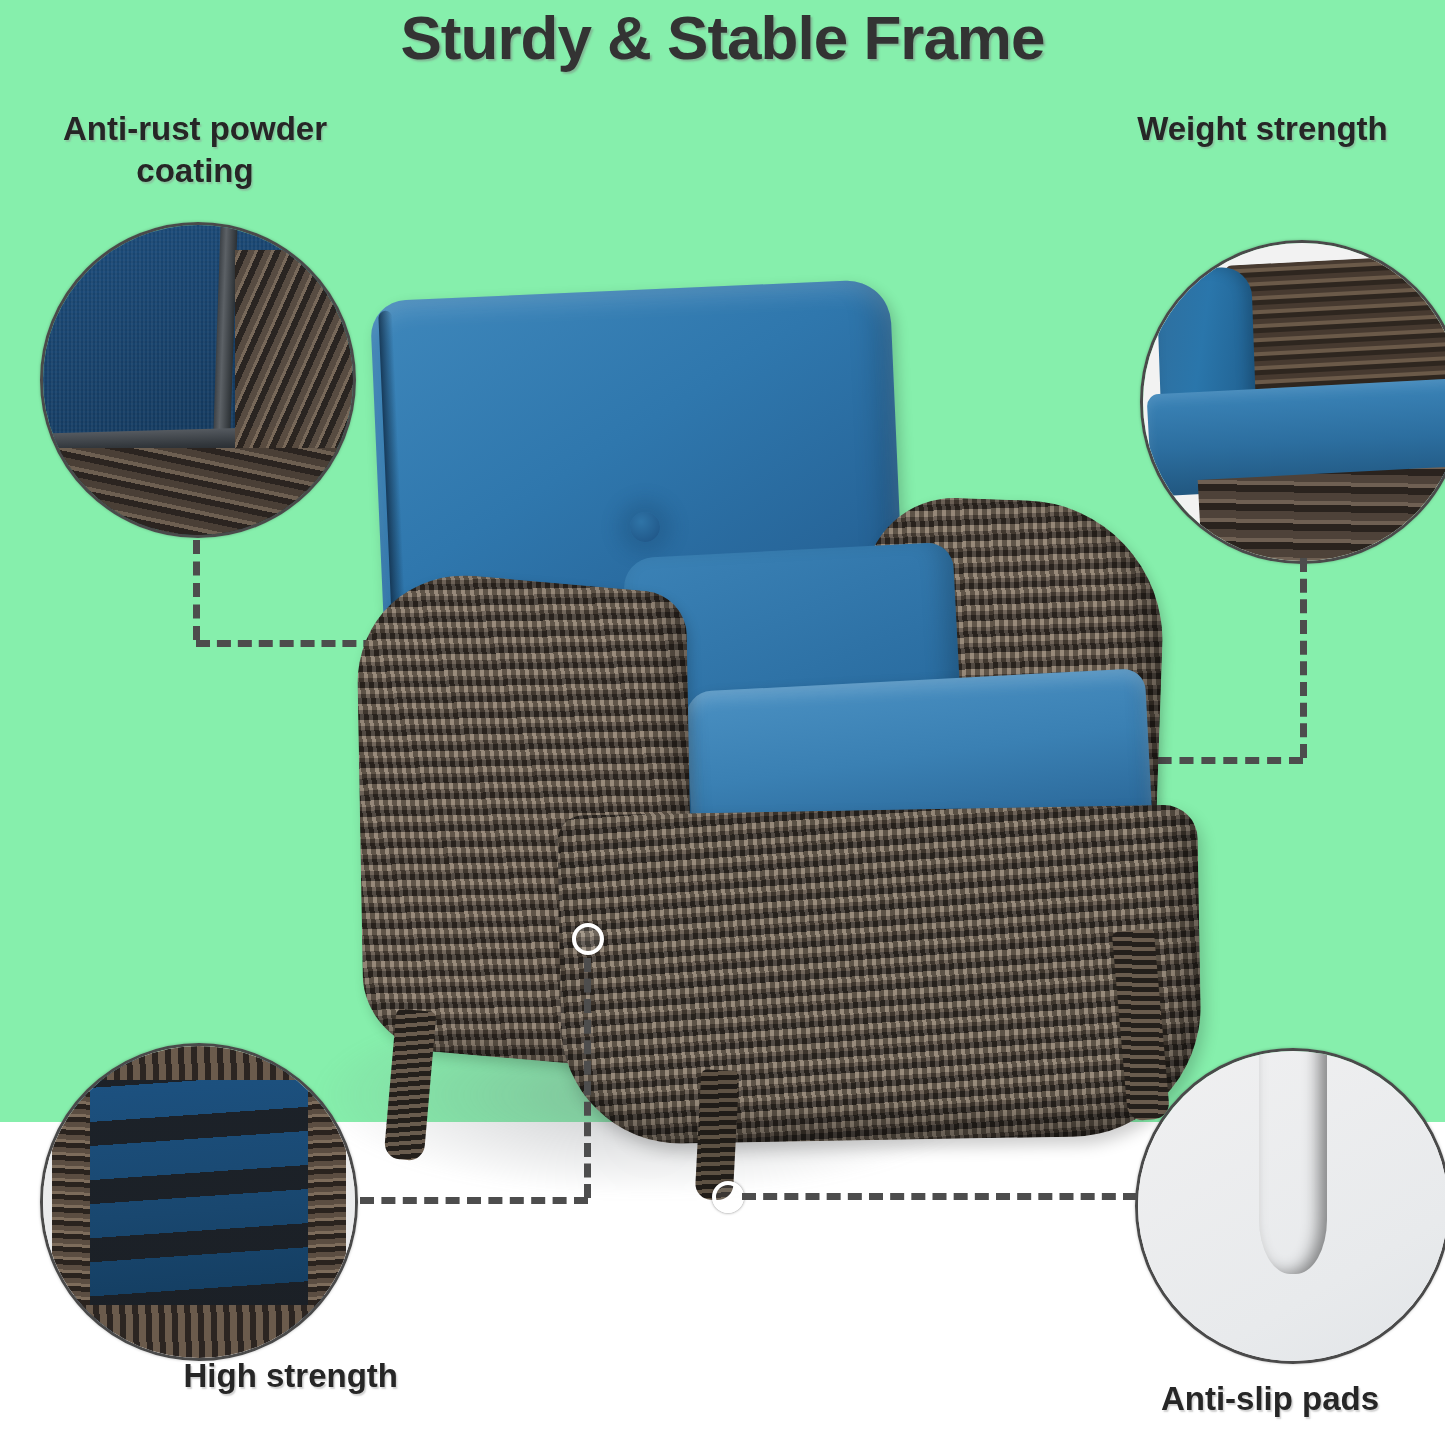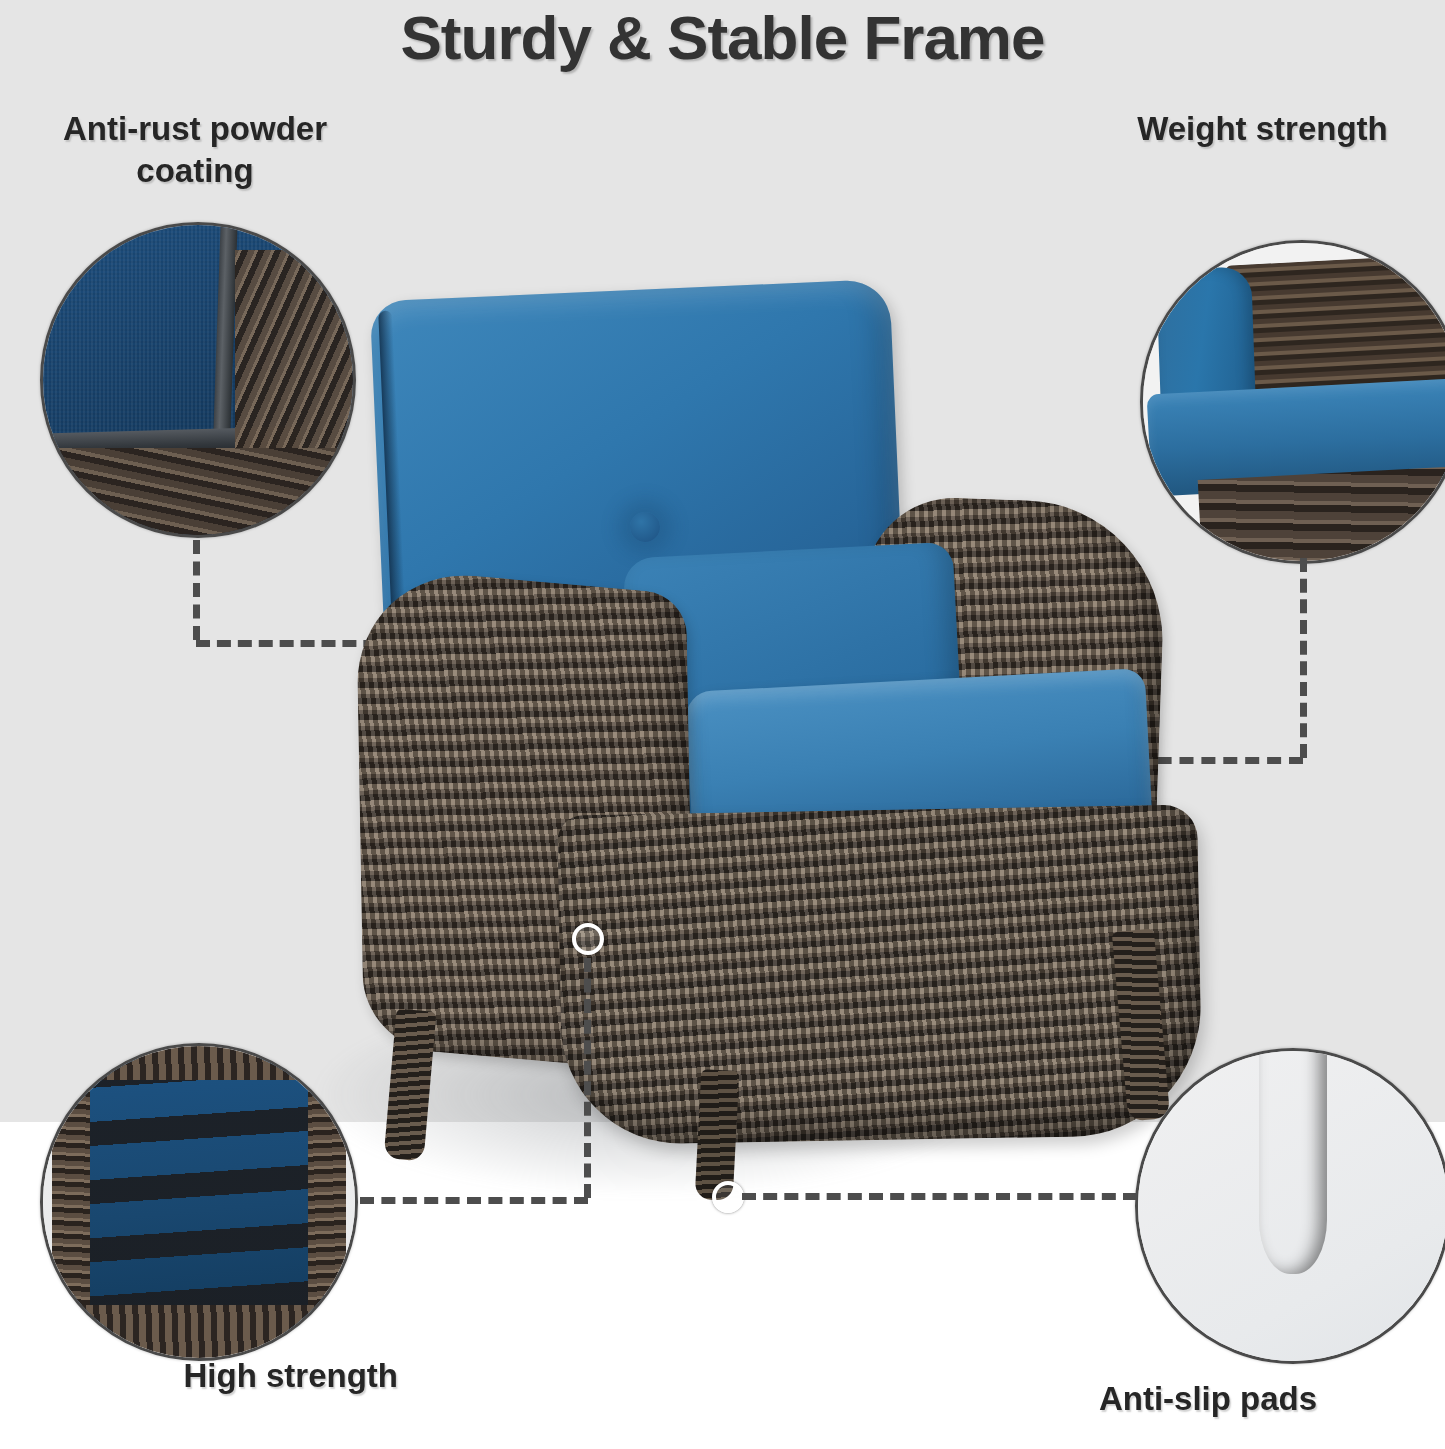--- a/index.html
+++ b/index.html
@@ -1,34 +1,34 @@
 <!DOCTYPE html>
 <html><head>
 <meta charset="utf-8">
 <style>
   html,body{margin:0;padding:0;}
   body{width:1445px;height:1449px;background:#fff;font-family:"Liberation Sans",sans-serif;overflow:hidden;}
-  #stage{position:relative;width:1445px;height:1122px;background:#e5e5e5;}
+  #stage{position:relative;width:1445px;height:1122px;background:#86efac;}
 
   .title{
     position:absolute;left:0;top:2px;width:1445px;text-align:center;
     font-size:62px;font-weight:bold;color:#333;letter-spacing:-1px;
     text-shadow:2px 2px 2px rgba(120,120,120,.45);
     font-stretch:condensed;
   }
 
   .callout-label{
     position:absolute;font-size:33px;font-weight:bold;color:#262626;
     line-height:1.28;text-align:center;
     text-shadow:1.5px 1.5px 1.5px rgba(140,140,140,.4);
   }
   #lbl-tl{left:10px;top:108px;width:370px;text-align:center;}
   #lbl-tr{left:1080px;top:108px;width:365px;}
   #lbl-bl{left:8px;top:1355px;width:390px;text-align:right;}
-  #lbl-br{left:1043px;top:1378px;width:330px;}
+  #lbl-br{left:1105px;top:1378px;width:330px;}
 
   
   .circ{position:absolute;border-radius:50%;overflow:hidden;border:3px solid #4a4a4a;
         box-shadow:0 0 3px rgba(0,0,0,.25);}
   #c-tl{left:40px;top:222px;width:310px;height:310px;}
   #c-tr{left:1140px;top:240px;width:318px;height:318px;}
   #c-bl{left:40px;top:1043px;width:312px;height:312px;}
   #c-br{left:1135px;top:1048px;width:310px;height:310px;}
 
   .fill{position:absolute;inset:0;}

